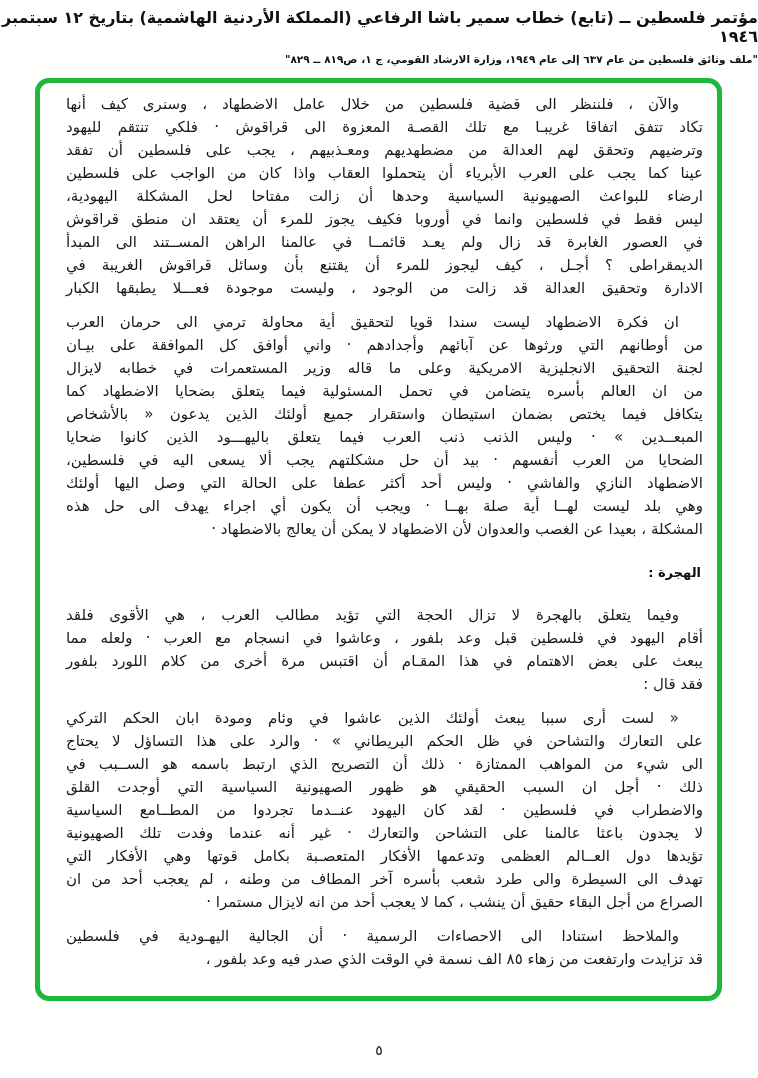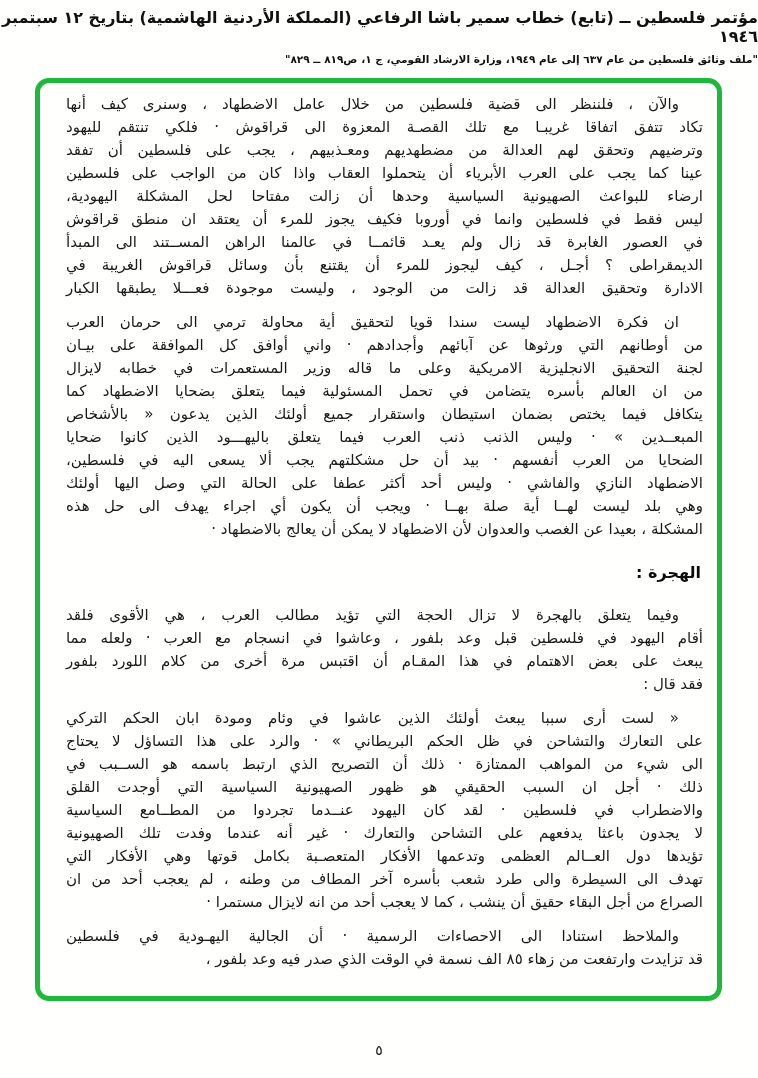--- a/index.html
+++ b/index.html
@@ -59,21 +59,21 @@
     white-space: normal;
   }
   .paragraph .line.first {
     padding-right: 24px;
   }
   .paragraph .line.last {
     text-align-last: right;
   }
   .section-heading {
     font-weight: bold;
-    font-size: 16px;
+    font-size: 13px;
     text-align: right;
     margin: 20px 2px 20px 0;
     color: #0d0d0d;
   }
   .footer {
     position: absolute;
     bottom: 20px;
     left: 0;
     width: 100%;
     text-align: center;
@@ -122,21 +122,21 @@
           <div class="line">أقام اليهود في فلسطين قبل وعد بلفور ، وعاشوا في انسجام مع العرب · ولعله مما</div>
           <div class="line">يبعث على بعض الاهتمام في هذا المقـام أن اقتبس مرة أخرى من كلام اللورد بلفور</div>
           <div class="line last">فقد قال :</div>
         </div>
         <div class="paragraph">
           <div class="line first">« لست أرى سببا يبعث أولئك الذين عاشوا في وئام ومودة ابان الحكم التركي</div>
           <div class="line">على التعارك والتشاحن في ظل الحكم البريطاني » · والرد على هذا التساؤل لا يحتاج</div>
           <div class="line">الى شيء من المواهب الممتازة · ذلك أن التصريح الذي ارتبط باسمه هو الســبب في</div>
           <div class="line">ذلك · أجل ان السبب الحقيقي هو ظهور الصهيونية السياسية التي أوجدت القلق</div>
           <div class="line">والاضطراب في فلسطين · لقد كان اليهود عنــدما تجردوا من المطــامع السياسية</div>
-          <div class="line">لا يجدون باعثا يدفعهم على التشاحن والتعارك · غير أنه عندما وفدت تلك الصهيونية</div>
+          <div class="line">لا يجدون باعثا عالمنا على التشاحن والتعارك · غير أنه عندما وفدت تلك الصهيونية</div>
           <div class="line">تؤيدها دول العــالم العظمى وتدعمها الأفكار المتعصـبة بكامل قوتها وهي الأفكار التي</div>
           <div class="line">تهدف الى السيطرة والى طرد شعب بأسره آخر المطاف من وطنه ، لم يعجب أحد من ان</div>
           <div class="line last">الصراع من أجل البقاء حقيق أن ينشب ، كما لا يعجب أحد من انه لايزال مستمرا ·</div>
         </div>
         <div class="paragraph">
           <div class="line first">والملاحظ استنادا الى الاحصاءات الرسمية · أن الجالية اليهـودية في فلسطين</div>
           <div class="line last">قد تزايدت وارتفعت من زهاء ٨٥ الف نسمة في الوقت الذي صدر فيه وعد بلفور ،</div>
         </div>
       </div>
   </div>

